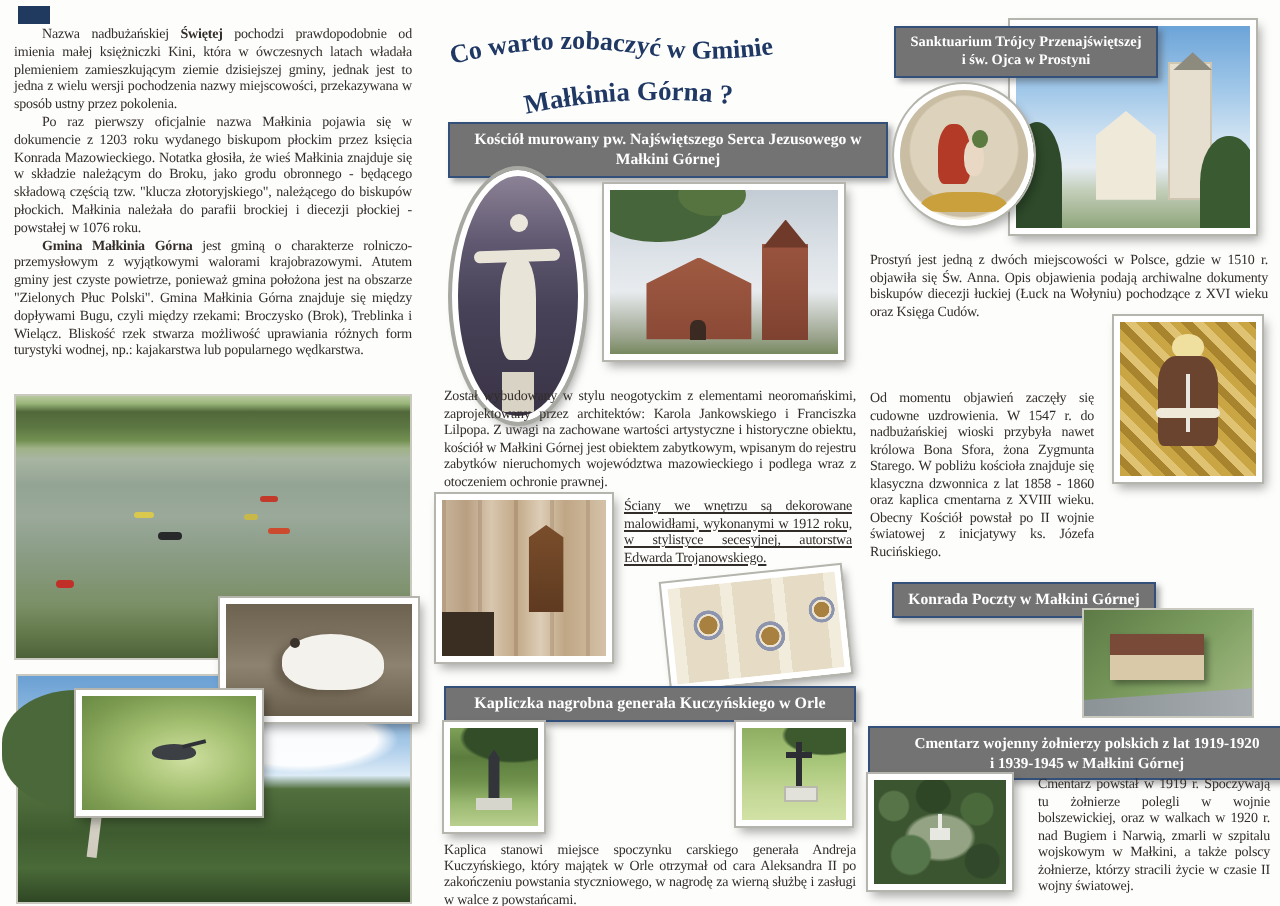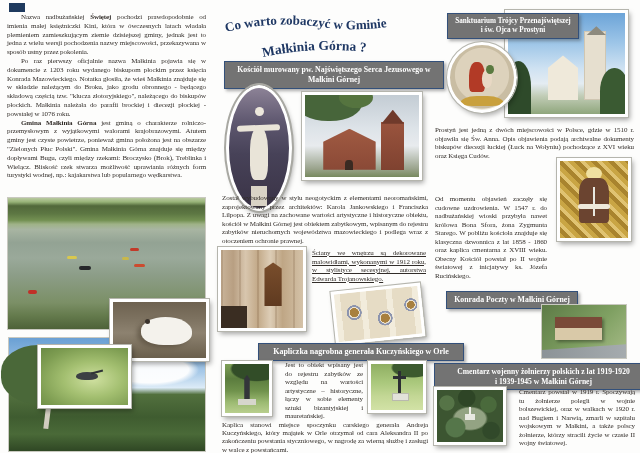--- a/index.html
+++ b/index.html
@@ -182,28 +182,27 @@
 
   <div class="ph frame interior" style="left:218px;top:247px;width:88px;height:84px;">
     <div class="pulpit"></div>
     <div class="pews"></div>
   </div>
 
   <p class="flowp" style="left:312px;top:249px;width:114px;text-decoration:underline;">Ściany we wnętrzu są dekorowane malowidłami, wykonanymi w 1912 roku, w stylistyce secesyjnej, autorstwa Edwarda Trojanowskiego.</p>
 
   <div class="ph frame murals" style="left:333px;top:287px;width:90px;height:54px;"></div>
 
-  <div class="banner" style="left:222px;top:343px;width:206px;font-size:8px;margin-left:36px;">Kapliczka nagrobna generała Kuczyńskiego w Orle</div>
+  <div class="banner" style="left:222px;top:343px;width:206px;font-size:8px;">Kapliczka nagrobna generała Kuczyńskiego w Orle</div>
 
   <div class="ph frame grassy1" style="left:222px;top:361px;width:50px;height:55px;">
     <div class="kap-monument"></div>
     <div class="kap-base"></div>
   </div>
 
-  <p class="flowp" style="left:285px;top:361px;width:78px;">Jest to obiekt wpisany jest do rejestru zabytków ze względu na wartości artystyczne – historyczne, łączy w sobie elementy sztuki bizantyjskiej i mauretańskiej.</p>
 
   <div class="ph frame grassy2" style="left:368px;top:361px;width:58px;height:52px;">
     <div class="cross-v"></div>
     <div class="cross-h"></div>
     <div class="cross-base"></div>
   </div>
 
   <p class="flowp" style="left:222px;top:421px;width:206px;line-height:8.2px;">Kaplica stanowi miejsce spoczynku carskiego generała Andreja Kuczyńskiego, który majątek w Orle otrzymał od cara Aleksandra II po zakończeniu powstania styczniowego, w nagrodę za wierną służbę i zasługi w walce z powstańcami.</p>
 
   <div class="ph frame prostyn" style="left:505px;top:10px;width:123px;height:107px;">

